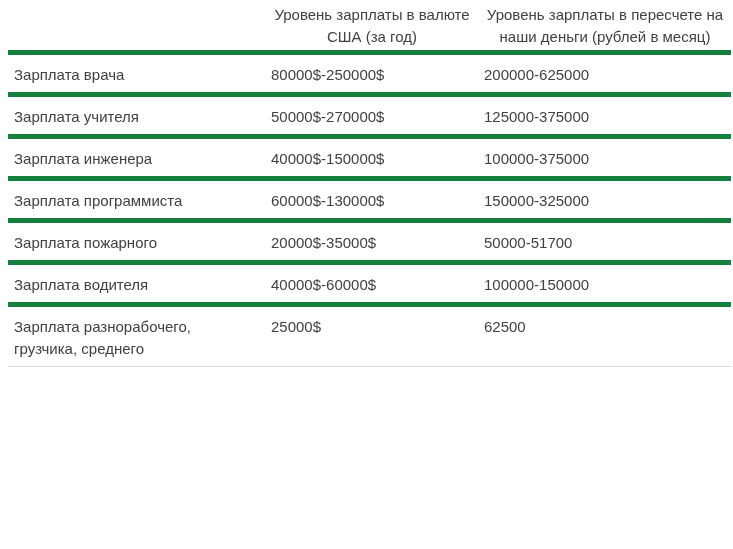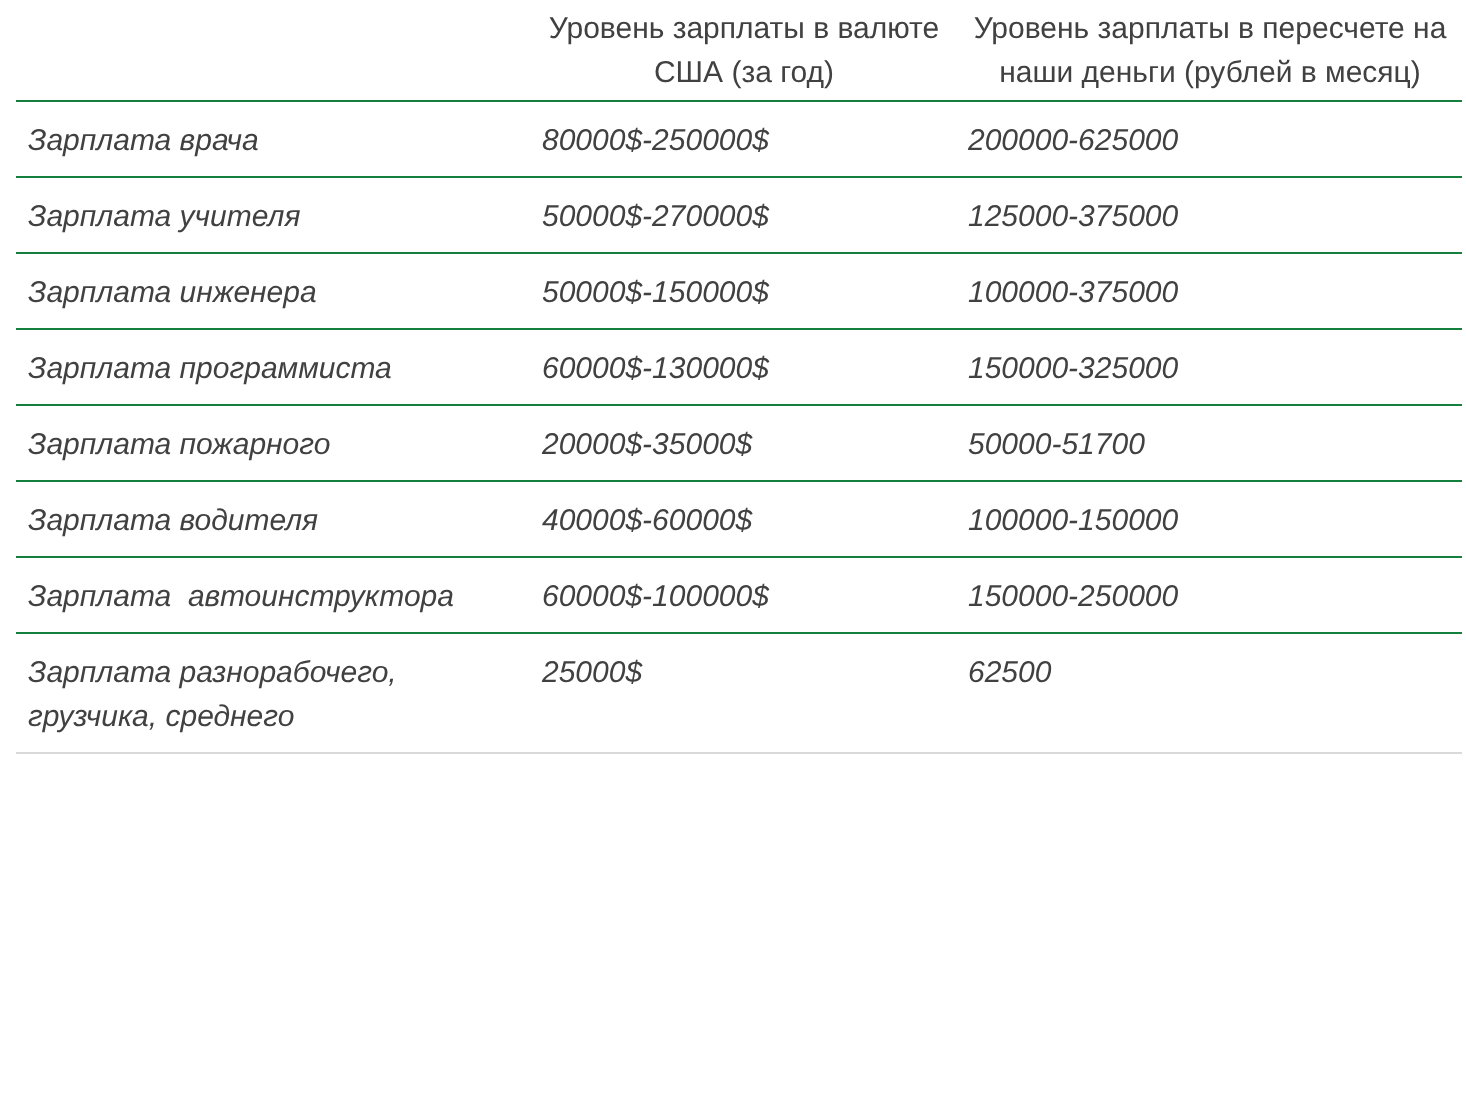--- a/index.html
+++ b/index.html
@@ -29,24 +29,23 @@
   col.c1 { width: 257px; }
   col.c2 { width: 213px; }
   col.c3 { width: 253px; }
   thead th {
     font-weight: normal;
     text-align: center;
     vertical-align: top;
     padding: 4px 5px 2px 6px;
   }
   tbody td {
-    border-top: 1px solid #15803d;
+    border-top: 5px solid #15803d;
     vertical-align: top;
     padding: 9px 5px 6px 6px;
-    font-style: italic;
   }
   tbody td.label-cell {
     padding-right: 20px;
     white-space: pre-wrap;
   }
 </style>
 </head>
 <body>
 
 <div class="table-wrap">
@@ -69,43 +68,38 @@
         <td>80000$-250000$</td>
         <td>200000-625000</td>
       </tr>
       <tr>
         <td class="label-cell">Зарплата учителя</td>
         <td>50000$-270000$</td>
         <td>125000-375000</td>
       </tr>
       <tr>
         <td class="label-cell">Зарплата инженера</td>
-        <td>50000$-150000$</td>
+        <td>40000$-150000$</td>
         <td>100000-375000</td>
       </tr>
       <tr>
         <td class="label-cell">Зарплата программиста</td>
         <td>60000$-130000$</td>
         <td>150000-325000</td>
       </tr>
       <tr>
         <td class="label-cell">Зарплата пожарного</td>
         <td>20000$-35000$</td>
         <td>50000-51700</td>
       </tr>
       <tr>
         <td class="label-cell">Зарплата водителя</td>
         <td>40000$-60000$</td>
         <td>100000-150000</td>
       </tr>
       <tr>
-        <td class="label-cell">Зарплата  автоинструктора</td>
-        <td>60000$-100000$</td>
-        <td>150000-250000</td>
-      </tr>
-      <tr>
         <td class="label-cell">Зарплата разнорабочего, грузчика, среднего</td>
         <td>25000$</td>
         <td>62500</td>
       </tr>
     </tbody>
   </table>
 </div>
 
 </body></html>

